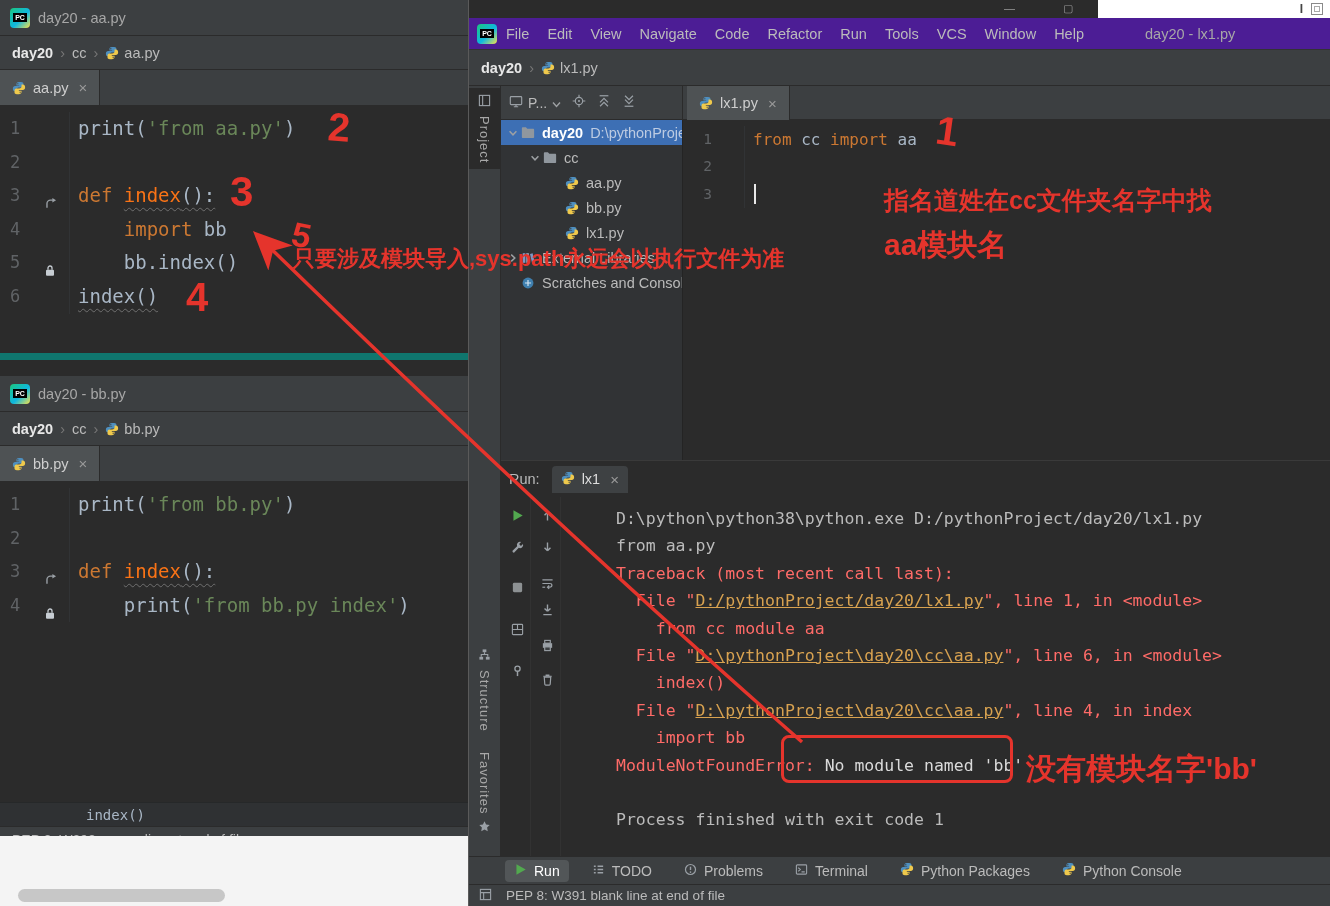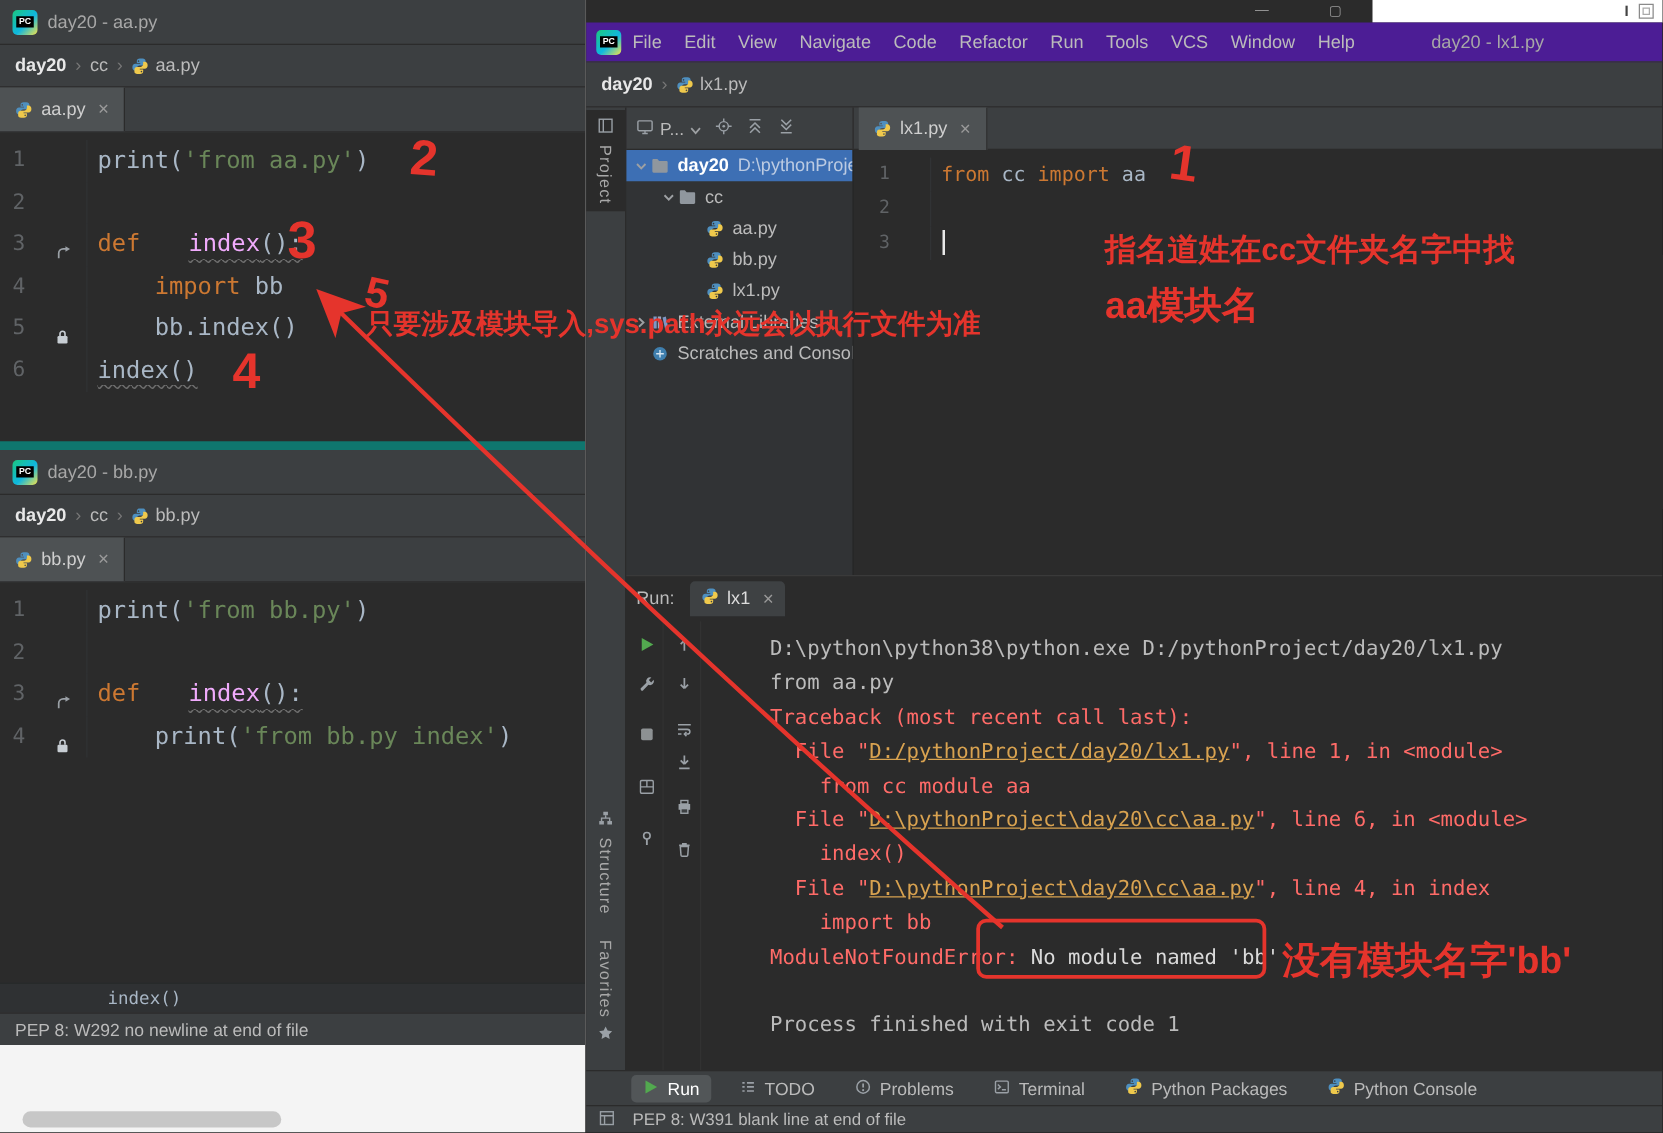--- a/index.html
+++ b/index.html
@@ -2,21 +2,21 @@
 <html><head>
 <meta charset="utf-8">
 <style>
 *{margin:0;padding:0;box-sizing:border-box}
 body{background:#111;font-family:"Liberation Sans",sans-serif;}
 .screen{position:relative;width:1330px;height:906px;overflow:hidden;background:#2B2B2B;}
 
 
 .pane{position:absolute;background:#2B2B2B;}
 #win-aa{left:0;top:0;width:468px;height:360px;border-bottom:7px solid #0f766e;}
-#win-bb{left:0;top:360px;width:468px;height:476px;border-radius:18px;}
+#win-bb{left:0;top:376px;width:468px;height:476px;border-radius:18px;}
 #win-main{left:468px;top:0;width:862px;height:906px;border-left:1px solid #5a5a5a;}
 
 .titlebar{height:36px;background:#3C3F41;display:flex;align-items:center;padding:0 10px;gap:8px;border-bottom:1px solid #2b2b2b;}
 .titlebar .title{color:#A7A7A7;font-size:14.5px;}
 .pclogo{width:20px;height:20px;border-radius:4px;background:linear-gradient(135deg,#1bc77e,#0fb7e0 55%,#f5e34a);display:inline-flex;align-items:center;justify-content:center;flex:0 0 20px;}
 .pclogo i{font-style:normal;background:#000;color:#fff;font-size:7px;font-weight:bold;padding:1px 2px;line-height:1;}
 
 .crumbs{height:34px;background:#3C3F41;display:flex;align-items:center;padding:0 12px;gap:7px;font-size:14.5px;color:#BBB;border-bottom:1px solid #2b2b2b;}
 .citem{display:inline-flex;align-items:center;gap:5px;}
 .citem.bold{color:#E8E8E8;font-weight:bold;}
@@ -29,21 +29,21 @@
 
 
 .editor{position:relative;font-family:"DejaVu Sans Mono","Liberation Mono",monospace;font-size:19px;line-height:33.6px;color:#A9B7C6;padding-top:6px;overflow:hidden;}
 .code-row{display:flex;height:33.6px;align-items:center;position:relative;}
 .code-row .ln{flex:0 0 70px;align-self:stretch;display:flex;align-items:center;color:#606366;font-size:17px;padding-left:10px;border-right:1px solid #313335;position:relative;}
 .code-row .gicon{position:absolute;left:44px;top:9px;}
 .code-text{padding-left:8px;white-space:pre;display:flex;align-items:center;}
 .seg{white-space:pre;}
 .seg.k{color:#CC7832;}
 .seg.s{color:#6A8759;}
-.seg.fn{color:#f0abfc;margin-left:27px;}
+.seg.fn{color:#f97316;}
 .seg.p{color:#A9B7C6;}
 .seg.w{text-decoration:underline;text-decoration-style:wavy;text-decoration-color:#6f6f6f;text-decoration-thickness:1px;text-underline-offset:5px;}
 .caret{display:inline-block;width:2px;height:20px;background:#E8E8E8;margin-left:1px;}
 
 
 .ctxbar{height:24px;background:#2F3133;border-top:1px solid #262829;display:flex;align-items:center;padding-left:86px;color:#A9B7C6;font-size:14px;font-family:"DejaVu Sans Mono",monospace;}
 .lstatus{height:26px;background:#3C3F41;border-top:1px solid #2b2b2b;display:flex;align-items:center;padding-left:12px;color:#BBB;font-size:14px;}
 
 
 .topstrip{position:absolute;left:0;top:0;right:0;height:18px;background:#2B2B2B;}

